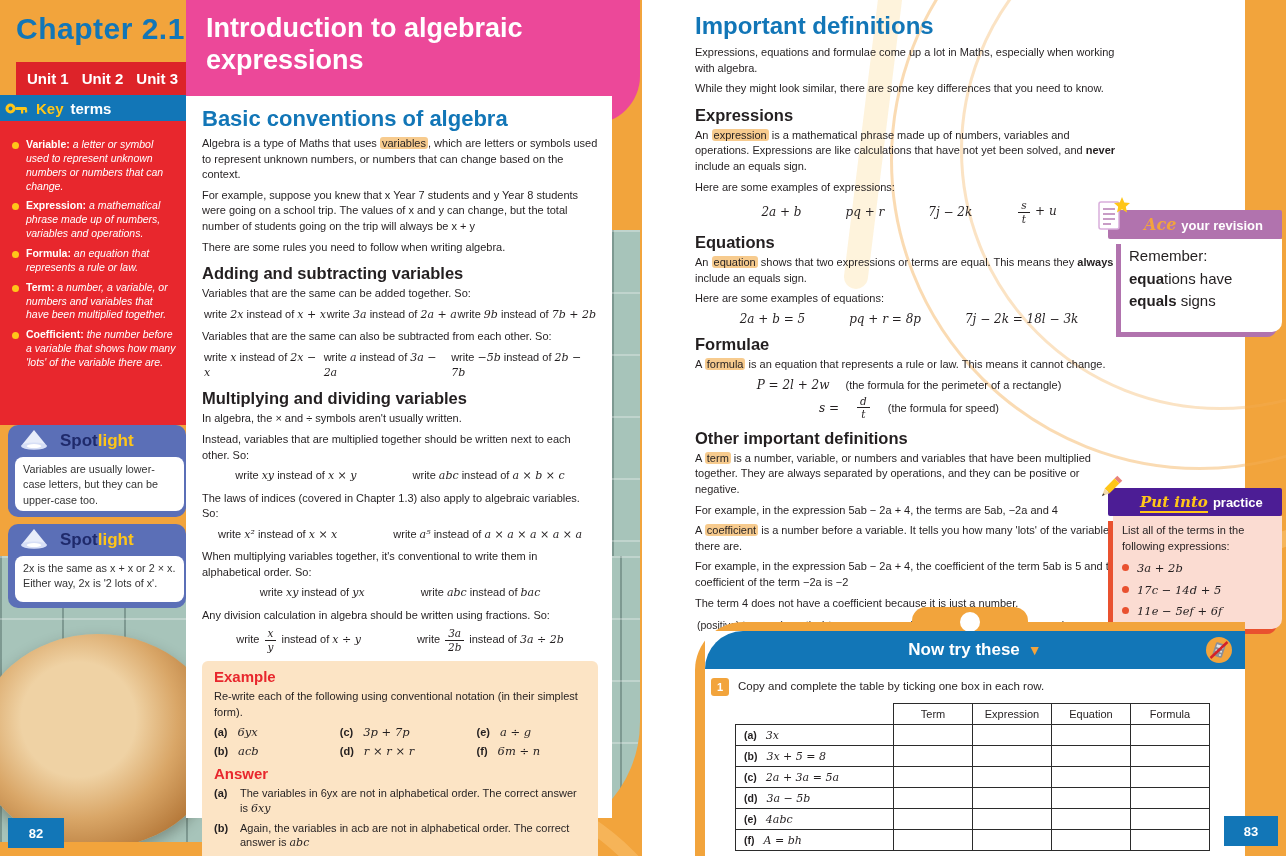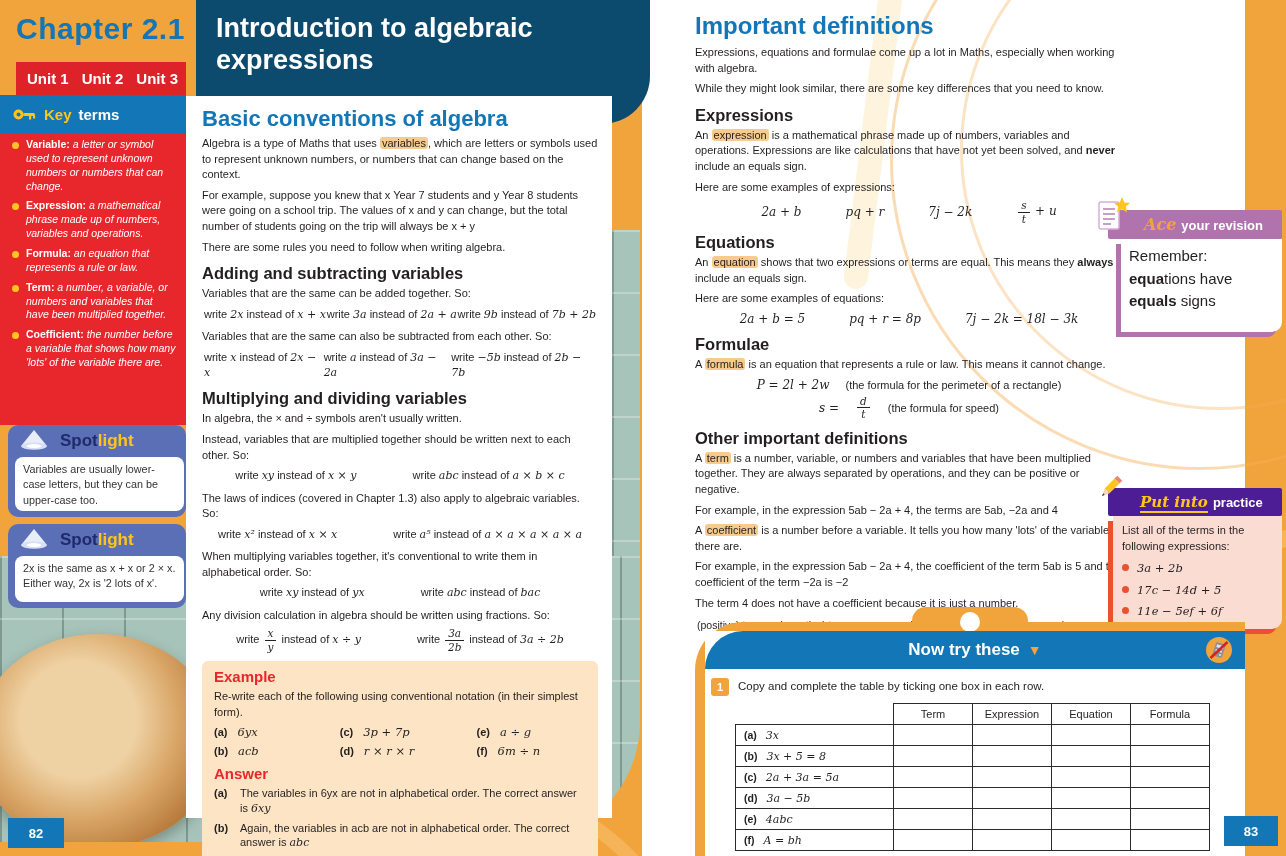--- a/index.html
+++ b/index.html
@@ -11,42 +11,42 @@
   .arc{position:absolute;border-radius:50%;pointer-events:none}
   #arc1{width:620px;height:620px;border:3px solid rgba(243,176,86,.45);left:890px;top:-150px;z-index:2}
   #arc2{width:520px;height:520px;border:3px solid rgba(243,176,86,.35);left:960px;top:-110px;z-index:2}
   #arc3{width:420px;height:420px;border:16px solid rgba(255,216,150,.35);left:1140px;top:520px;z-index:0}
   #arc4{width:520px;height:520px;border:14px solid rgba(255,216,150,.32);left:190px;top:775px;z-index:0}
   #band1{position:absolute;left:862px;top:-30px;width:24px;height:320px;background:rgba(252,212,130,.28);transform:rotate(7deg);z-index:2;border-radius:12px}
   
   .chapter{position:absolute;left:16px;top:12px;font-size:30px;font-weight:bold;color:#1276B7;z-index:2;letter-spacing:.5px}
   .unit-band{position:absolute;left:16px;top:62px;width:170px;height:33px;background:#DD2329;display:flex;align-items:center;gap:13px;padding-left:11px;color:#fff;font-weight:bold;font-size:15px;z-index:3}
   .sidebar{position:absolute;left:0;top:95px;width:186px;height:330px;background:#E8272D;z-index:2}
-  .kt-band{position:absolute;left:0;top:95px;width:186px;height:38px;background:#1276B7;display:flex;align-items:center;gap:7px;padding-left:13px;z-index:3}
+  .kt-band{position:absolute;left:0;top:95px;width:186px;height:26px;background:#1276B7;display:flex;align-items:center;gap:7px;padding-left:5px;z-index:3}
   .kt-band .kt-key{color:#FFC619;font-weight:bold;font-size:15px}
   .kt-band .kt-terms{color:#fff;font-weight:bold;font-size:15px}
   .kt-list{position:absolute;left:0;top:132px;width:186px;padding:6px 8px 0 12px;z-index:3}
   .kt-item{display:flex;gap:7px;margin-bottom:6px}
   .kt-bullet{width:7px;height:7px;border-radius:50%;background:#FFC619;margin-top:4px;flex:none}
   .kt-text{font-size:10.5px;line-height:1.32;color:#fff}
   .kt-term{font-weight:bold;font-style:normal}
   .kt-def{font-style:italic}
   .spot{position:absolute;left:8px;width:178px;background:#5B6FB7;border-radius:10px;z-index:3}
   #spot1{top:425px;height:92px}
   #spot2{top:524px;height:84px}
   .spot-head{height:32px;display:flex;align-items:center;gap:10px;padding-left:10px}
   .spot-title{font-size:17px;font-weight:bold}
   .spot-title .sa{color:#1F2A6B}
   .spot-title .sb{color:#FFC619}
   .spot-body{background:#fff;border-radius:8px;margin:0 2px 12px 7px;padding:5px 8px;font-size:10.8px;line-height:1.42;color:#333;height:calc(100% - 38px)}
   .photo{background-color:#A7C4BA;background-image:linear-gradient(rgba(255,255,255,.28) 2px,transparent 2px),linear-gradient(90deg,rgba(60,85,80,.38) 2px,transparent 2px);background-size:62px 62px}
   #photo-main{position:absolute;left:0;top:556px;width:640px;height:286px;z-index:1;border-bottom-right-radius:120px;overflow:hidden}
   #photo-strip{position:absolute;left:612px;top:230px;width:28px;height:330px;z-index:1}
   .pie{position:absolute;left:-24px;top:78px;width:244px;height:214px;border-radius:50%;background:radial-gradient(circle at 42% 40%,#EFD2A4 0 30%,#D9A667 52%,#B77B3C 74%,#8F5A28 100%);box-shadow:0 6px 14px rgba(40,40,30,.35)}
-  .title-block{position:absolute;left:196px;top:0;width:454px;height:124px;background:#0c4a6e;border-bottom-right-radius:48px;color:#fff;font-weight:bold;font-size:27px;line-height:1.18;padding:13px 20px;z-index:2}
+  .title-block{position:absolute;left:186px;top:0;width:454px;height:124px;background:#ec4899;border-bottom-right-radius:48px;color:#fff;font-weight:bold;font-size:27px;line-height:1.18;padding:13px 20px;z-index:2}
   .lpage{position:absolute;left:186px;top:96px;width:426px;height:722px;background:#fff;padding:8px 14px 0 16px;z-index:2}
   .h-blue{color:#1276B7;font-size:22px;font-weight:bold;margin:2px 0 4px}
   .h-sub{font-size:16.5px;font-weight:bold;margin:9px 0 3px}
   .bp{font-size:11px;line-height:1.42;margin-bottom:5px}
   .hl{background:#F7CB8E;border-radius:3px;padding:0 2px}
   .wrow{display:flex;justify-content:space-between;font-size:11px;margin:2px 2px 7px;line-height:1.3}
   .wrow.center{justify-content:center;gap:56px}
   .frac{display:inline-flex;flex-direction:column;align-items:center;vertical-align:middle;line-height:1;font-family:"DejaVu Serif",serif;font-style:italic;font-size:10.5px;margin:0 2px}
   .frac .num{border-bottom:1px solid #231F20;padding:0 3px 1px}
   .frac .den{padding-top:1px}

